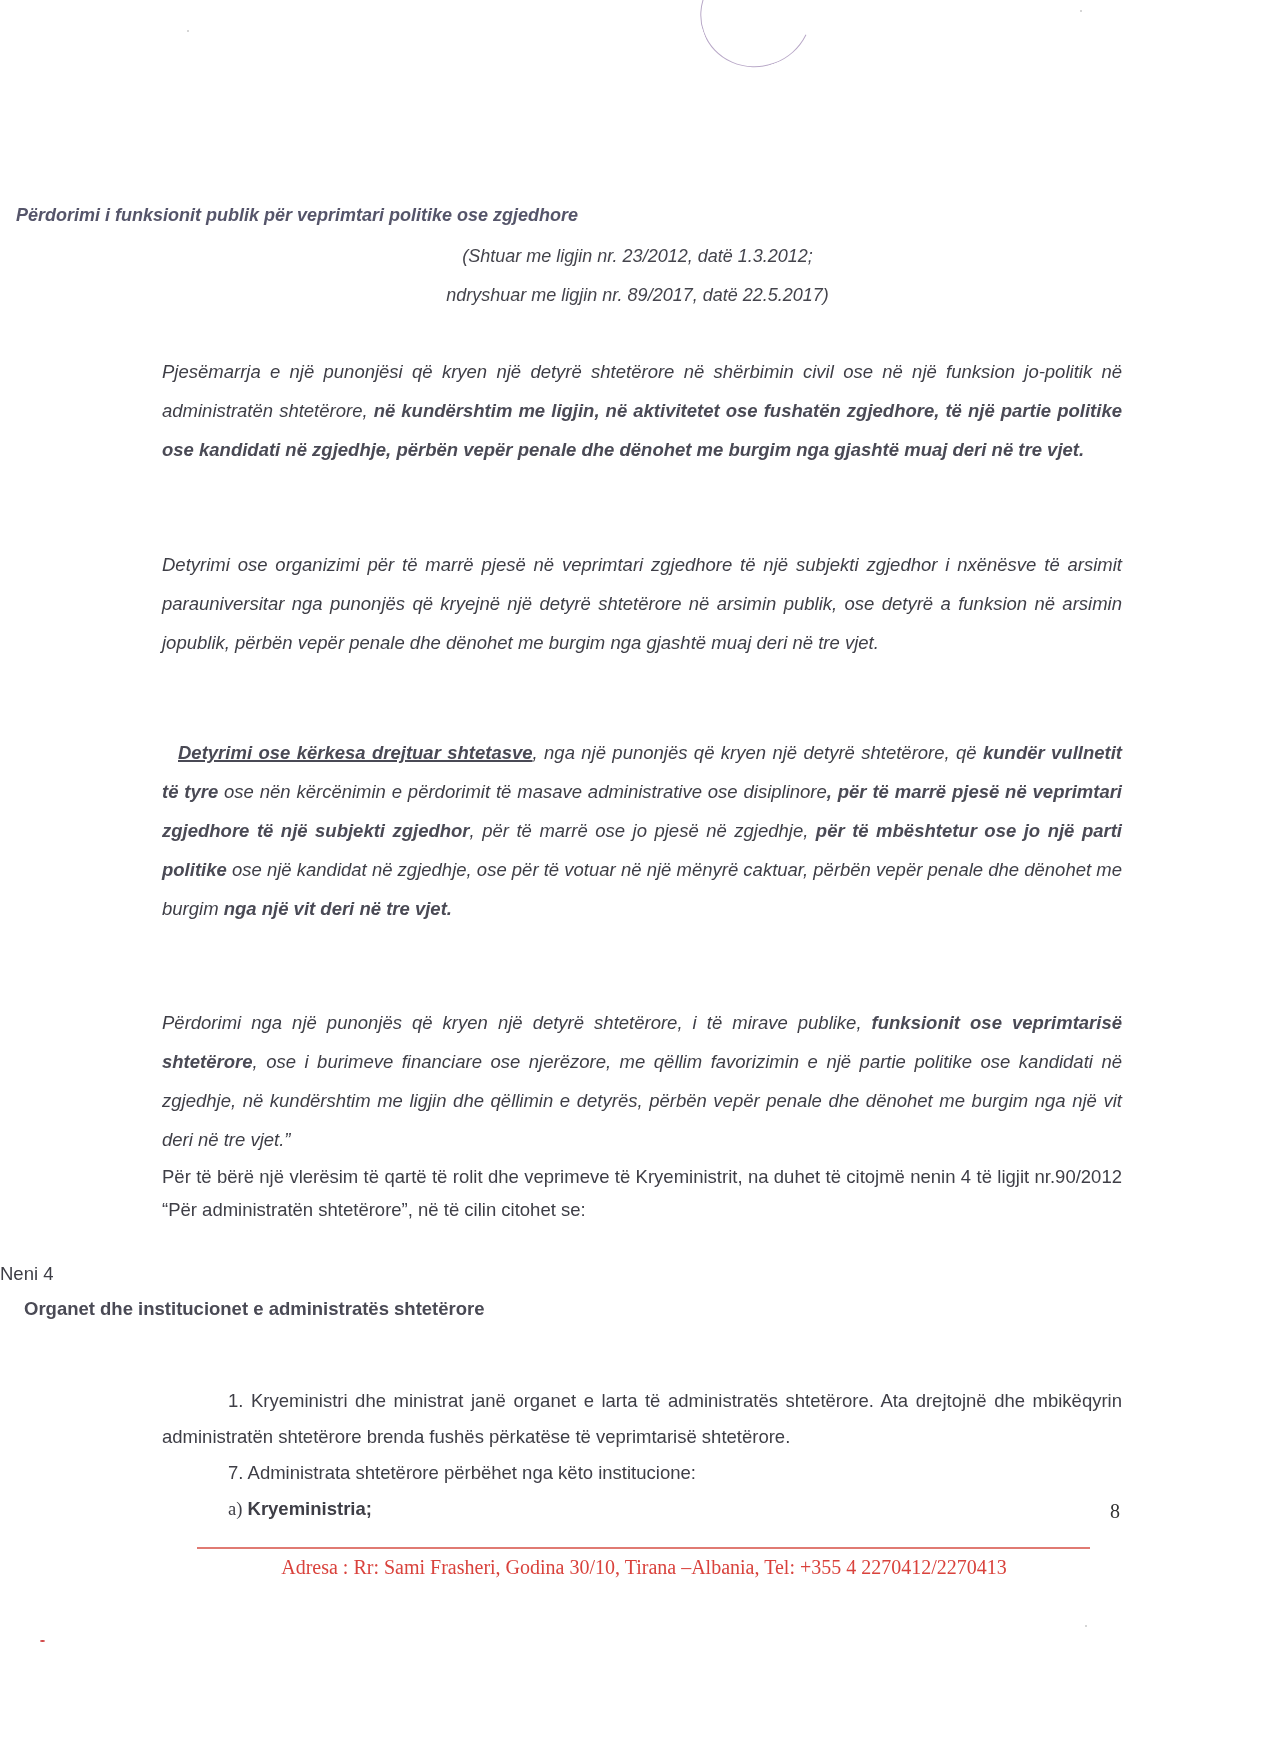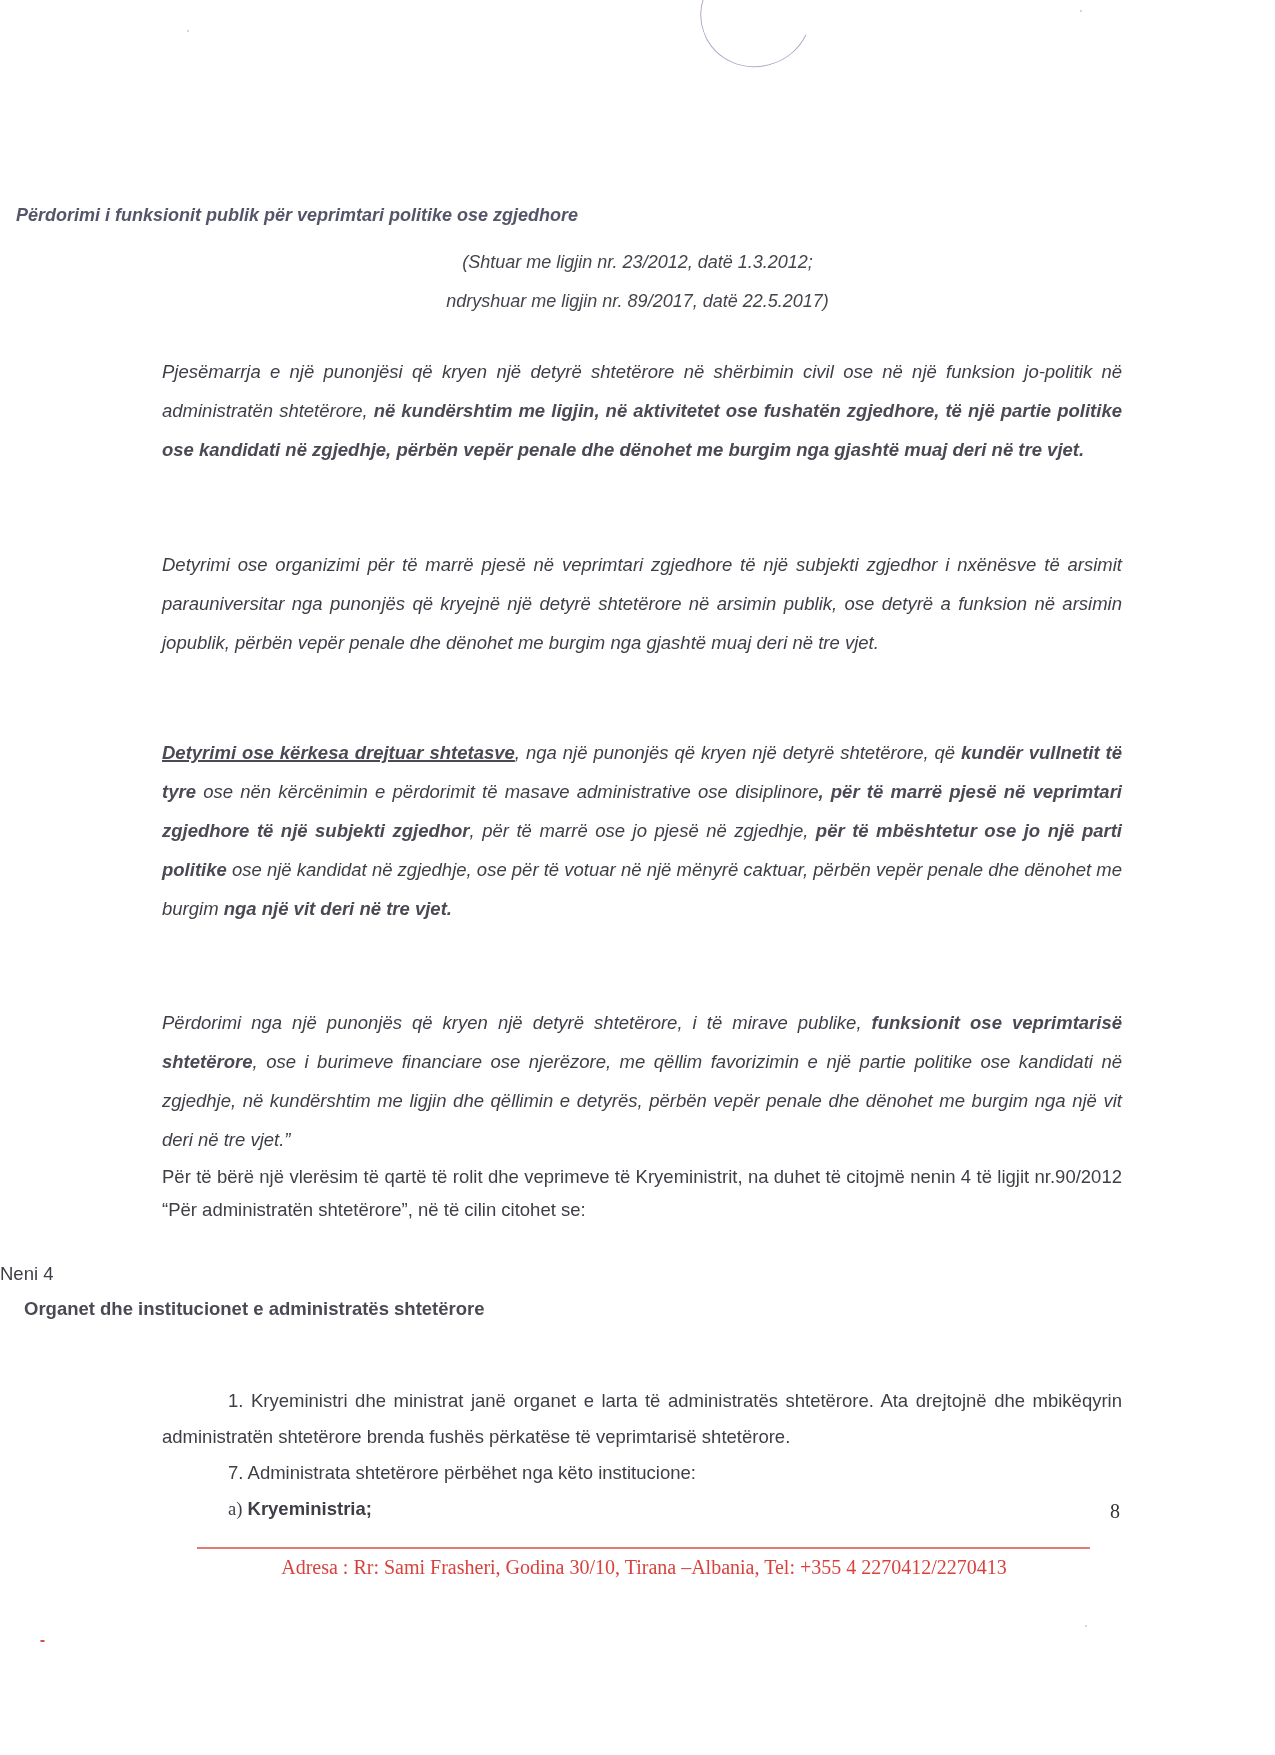--- a/index.html
+++ b/index.html
@@ -15,28 +15,28 @@
   }
   .speck { position: absolute; width: 2px; height: 2px; background: #c8c8c8; border-radius: 50%; }
   .speck.red { background: #d04040; width: 5px; height: 2px; }
 
   .title {
     position: absolute; left: 16px; width: 1275px; text-align: left;
     font-style: italic; font-weight: bold; font-size: 18px; color: #55556a; top: 205px;
   }
   .subtitle {
     position: absolute; left: 0; width: 1275px; text-align: center;
-    font-style: italic; font-size: 18px; color: #44444c; margin-top: 6px;
+    font-style: italic; font-size: 18px; color: #44444c;
   }
   .para {
     position: absolute; left: 162px; width: 960px;
     font-size: 18.5px; line-height: 39px; text-align: justify; font-style: italic; color: #3e3e46;
   }
   .para b { font-weight: bold; color: #4a4a55; }
-  .para u { text-decoration-thickness: 2px; }
+  .para u { text-decoration-thickness: 2px; margin-left: 16px; }
   .plain {
     position: absolute; left: 162px; width: 960px;
     font-size: 18.5px; line-height: 33px; text-align: justify; color: #3e3e46;
   }
   .center-line { position: absolute; left: 0; width: 1275px; text-align: left; font-size: 18.5px; color: #3e3e46; }
   .article-title { font-weight: bold; color: #4a4a55; margin-left: 24px; }
   .indent { text-indent: 66px; margin-top: 28px; }
   .page-num {
     position: absolute; left: 1110px; top: 1500px; font-family: "Liberation Serif", serif; font-size: 20px; color: #333;
   }

